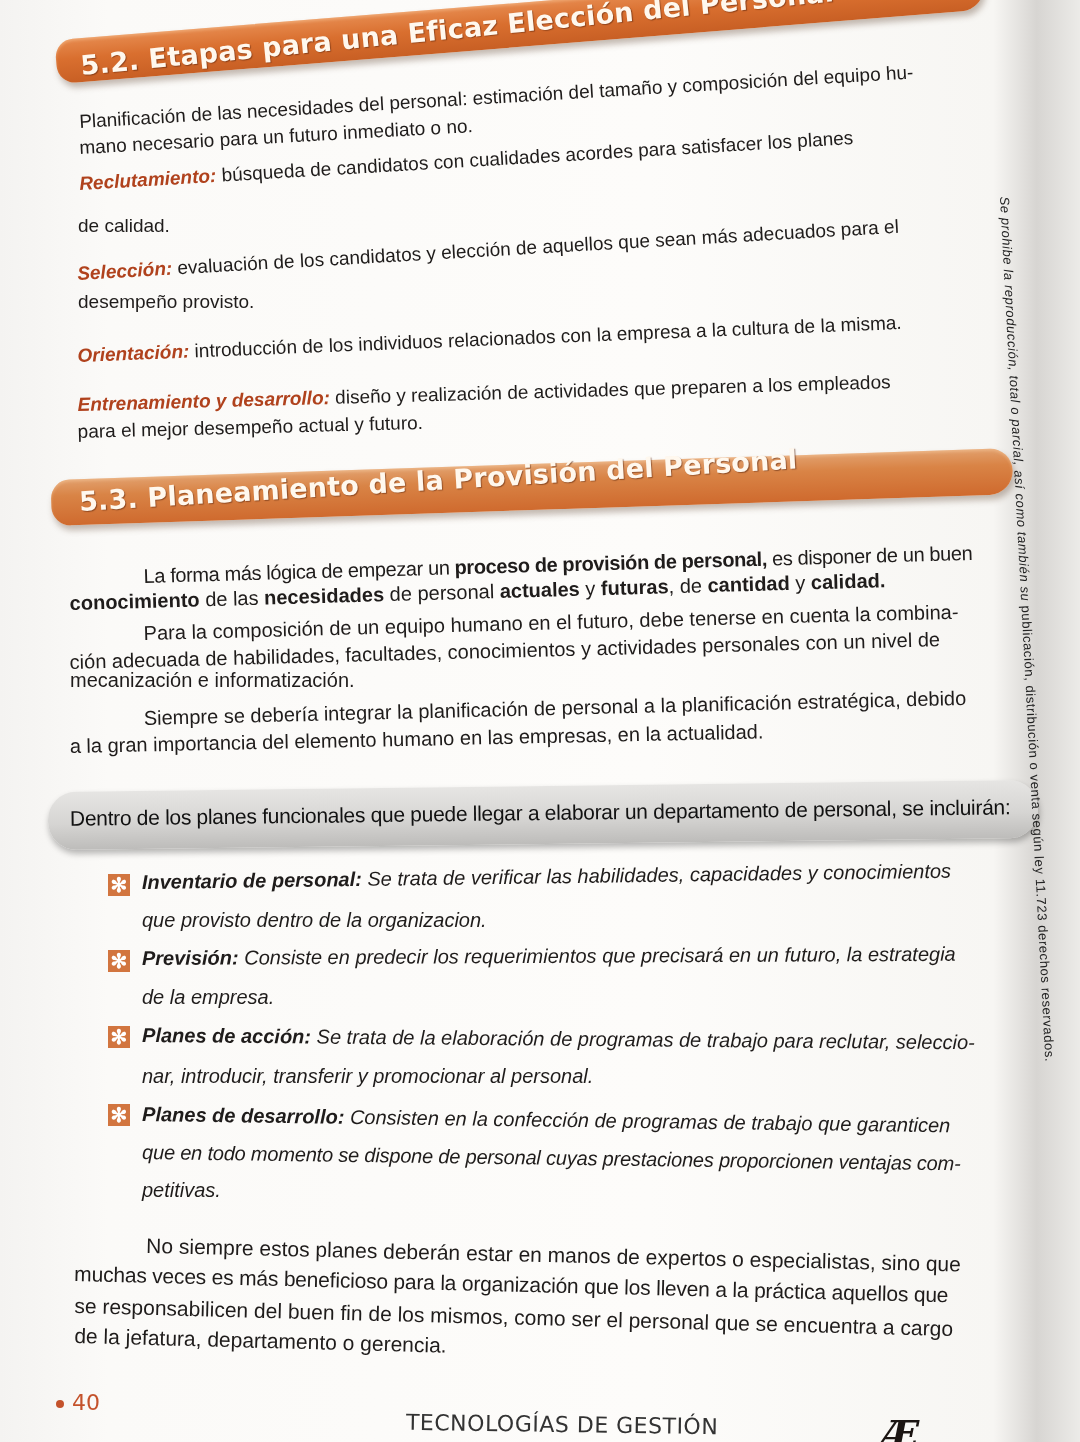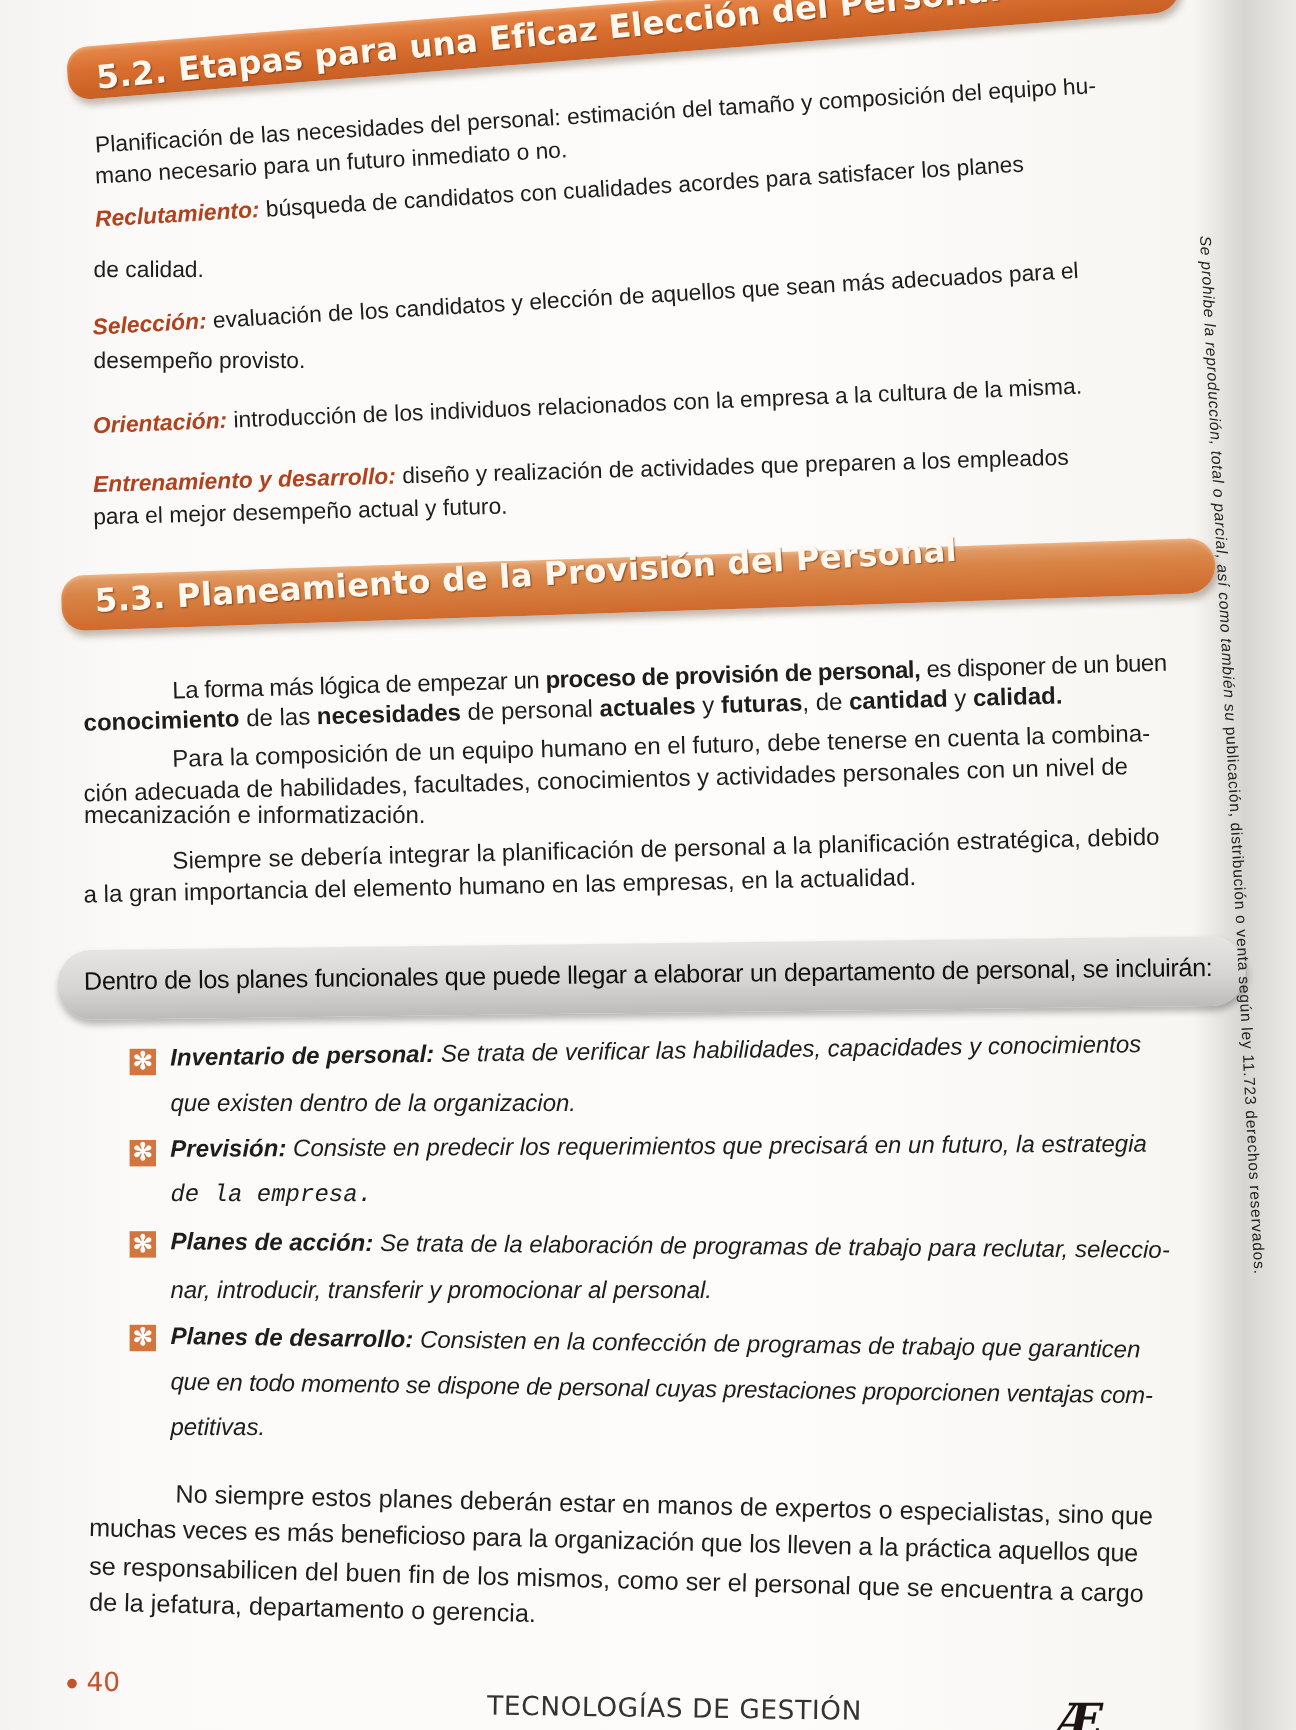--- a/index.html
+++ b/index.html
@@ -138,28 +138,28 @@
     <span class="grey-bar-text">Dentro de los planes funcionales que puede llegar a elaborar un departamento de personal, se incluirán:</span>
   </div>
 
   <div class="bullets">
 
     <div class="bullet-icon" style="left:108px; top:874px;">✻</div>
     <div class="line" style="left:142px; top:870px; transform: rotate(-0.8deg); transform-origin:0 100%;">
       <span class="bullet-label">Inventario de personal:</span><span> Se trata de verificar las habilidades, capacidades y conocimientos</span>
     </div>
     <div class="line" style="left:142px; top:908px;">
-      <span>que existen dentro de la organizacion.</span>
+      <span>que provisto dentro de la organizacion.</span>
     </div>
 
     <div class="bullet-icon" style="left:108px; top:950px;">✻</div>
     <div class="line" style="left:142px; top:946px; transform: rotate(-0.3deg); transform-origin:0 100%;">
       <span class="bullet-label">Previsión:</span><span> Consiste en predecir los requerimientos que precisará en un futuro, la estrategia</span>
     </div>
-    <div class="line" style="left:142px; top:985px;font-family:Liberation Mono, monospace;">
+    <div class="line" style="left:142px; top:985px;">
       <span>de la empresa.</span>
     </div>
 
     <div class="bullet-icon" style="left:108px; top:1026px;">✻</div>
     <div class="line" style="left:142px; top:1023px; transform: rotate(0.5deg); transform-origin:0 100%;">
       <span class="bullet-label">Planes de acción:</span><span> Se trata de la elaboración de programas de trabajo para reclutar, seleccio-</span>
     </div>
     <div class="line" style="left:142px; top:1064px;">
       <span>nar, introducir, transferir y promocionar al personal.</span>
     </div>

